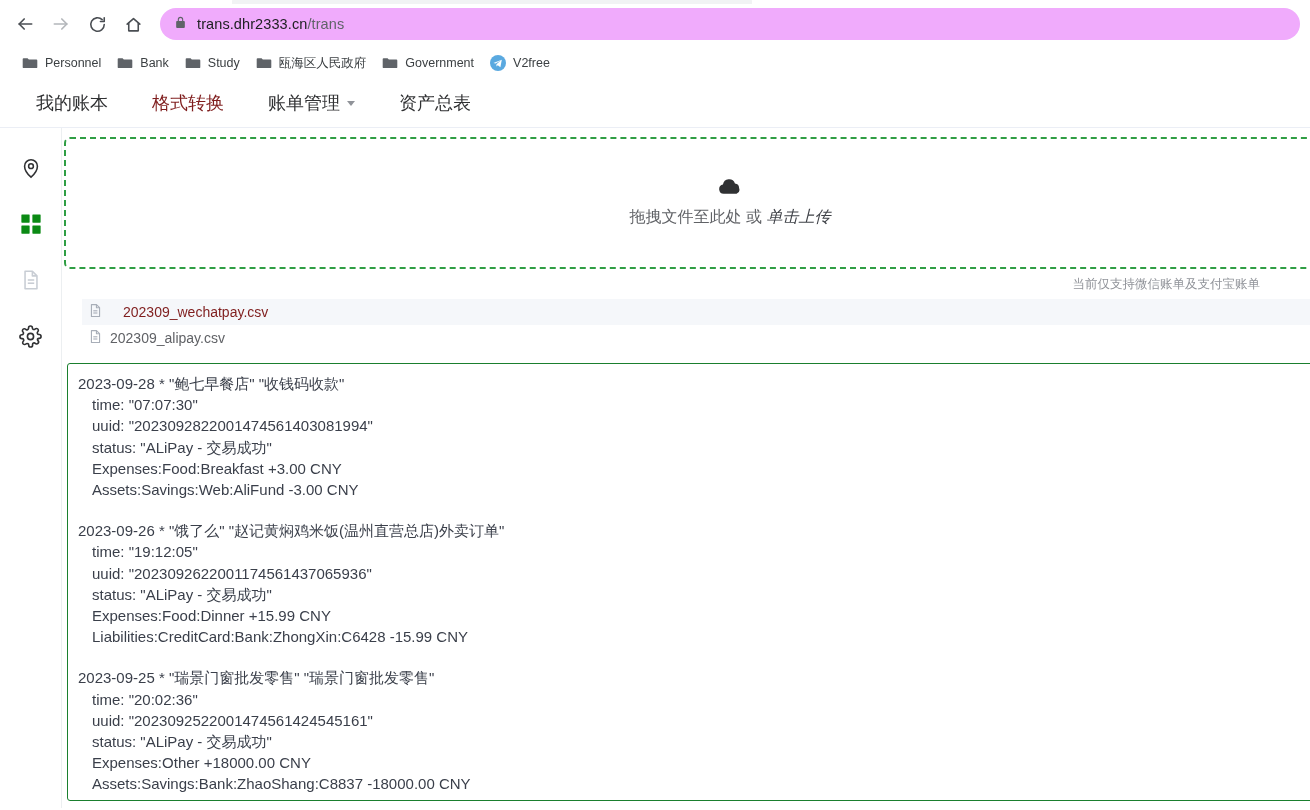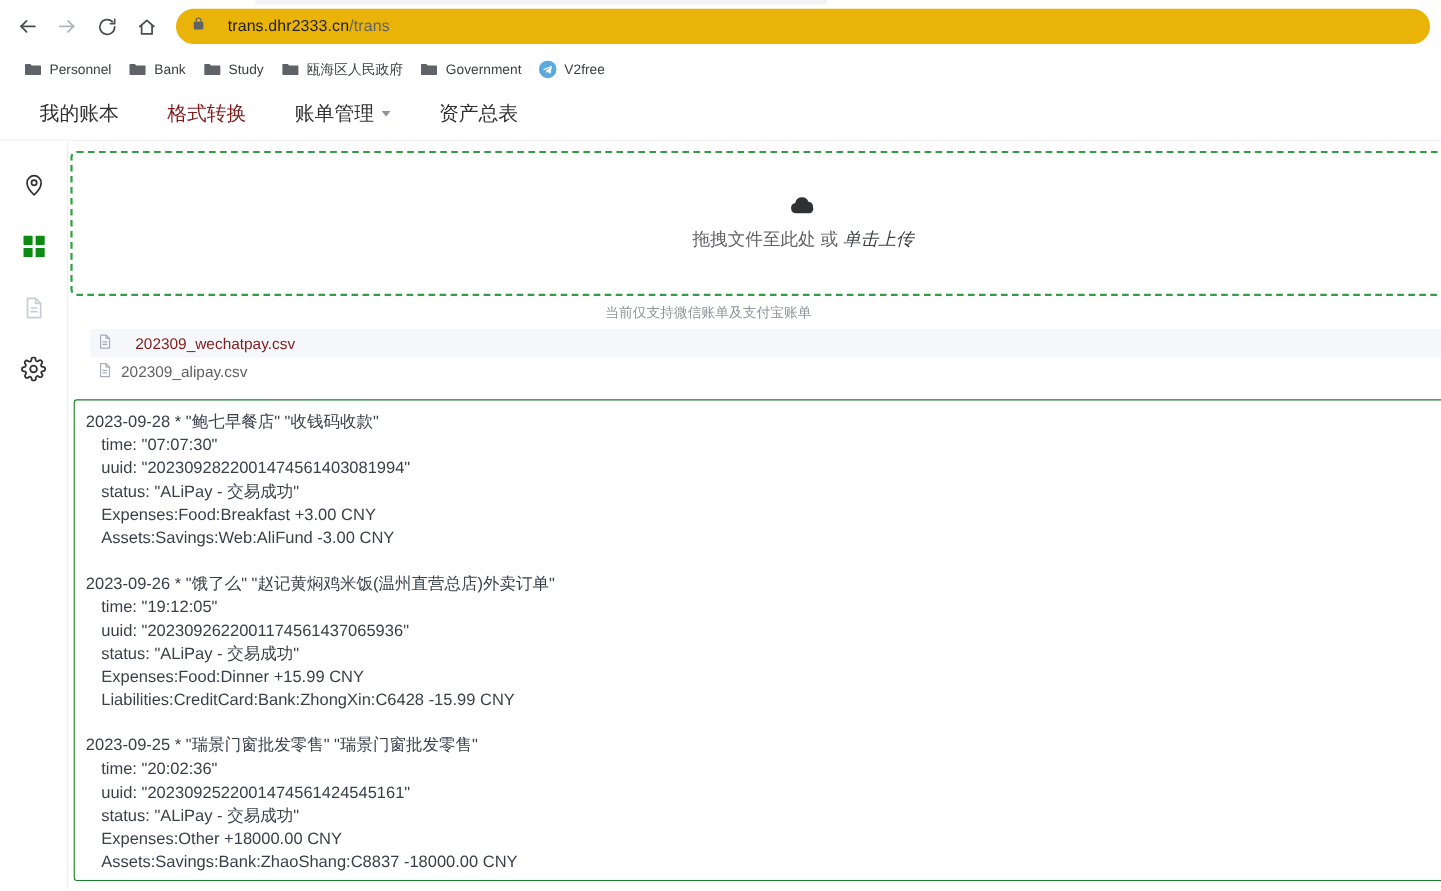--- a/index.html
+++ b/index.html
@@ -44,26 +44,26 @@
     flex: none;
     background: transparent;
     border: none;
     cursor: pointer;
   }
   .nav-btn svg { display:block; }
   .omnibox {
     flex: 1;
     height: 32px;
     margin-left: 8px;
-    background: #eab308;
+    background: #f0abfc;
     border-radius: 16px;
     display: flex;
     align-items: center;
     padding: 0 14px;
-    gap: 20px;
+    gap: 10px;
     min-width: 0;
   }
   .omnibox .url-text {
     font-size: 14.5px;
     color: #202124;
     white-space: nowrap;
     overflow: hidden;
     text-overflow: ellipsis;
     letter-spacing: 0.1px;
   }
@@ -190,22 +190,22 @@
   }
   .upload-text .em {
     font-style: italic;
     color: #404349;
   }
 
   .hint-row {
     height: 30px;
     display: flex;
     align-items: center;
-    justify-content: center;
-    padding-right: 86px;
+    justify-content: flex-end;
+    padding-right: 50px;
     font-family: Liberation Mono, monospace;
   }
   .hint-text {
     font-size: 12.5px;
     color: #909399;
   }
 
   .file-list {
     width: 1250px;
     margin-left: 18px;

